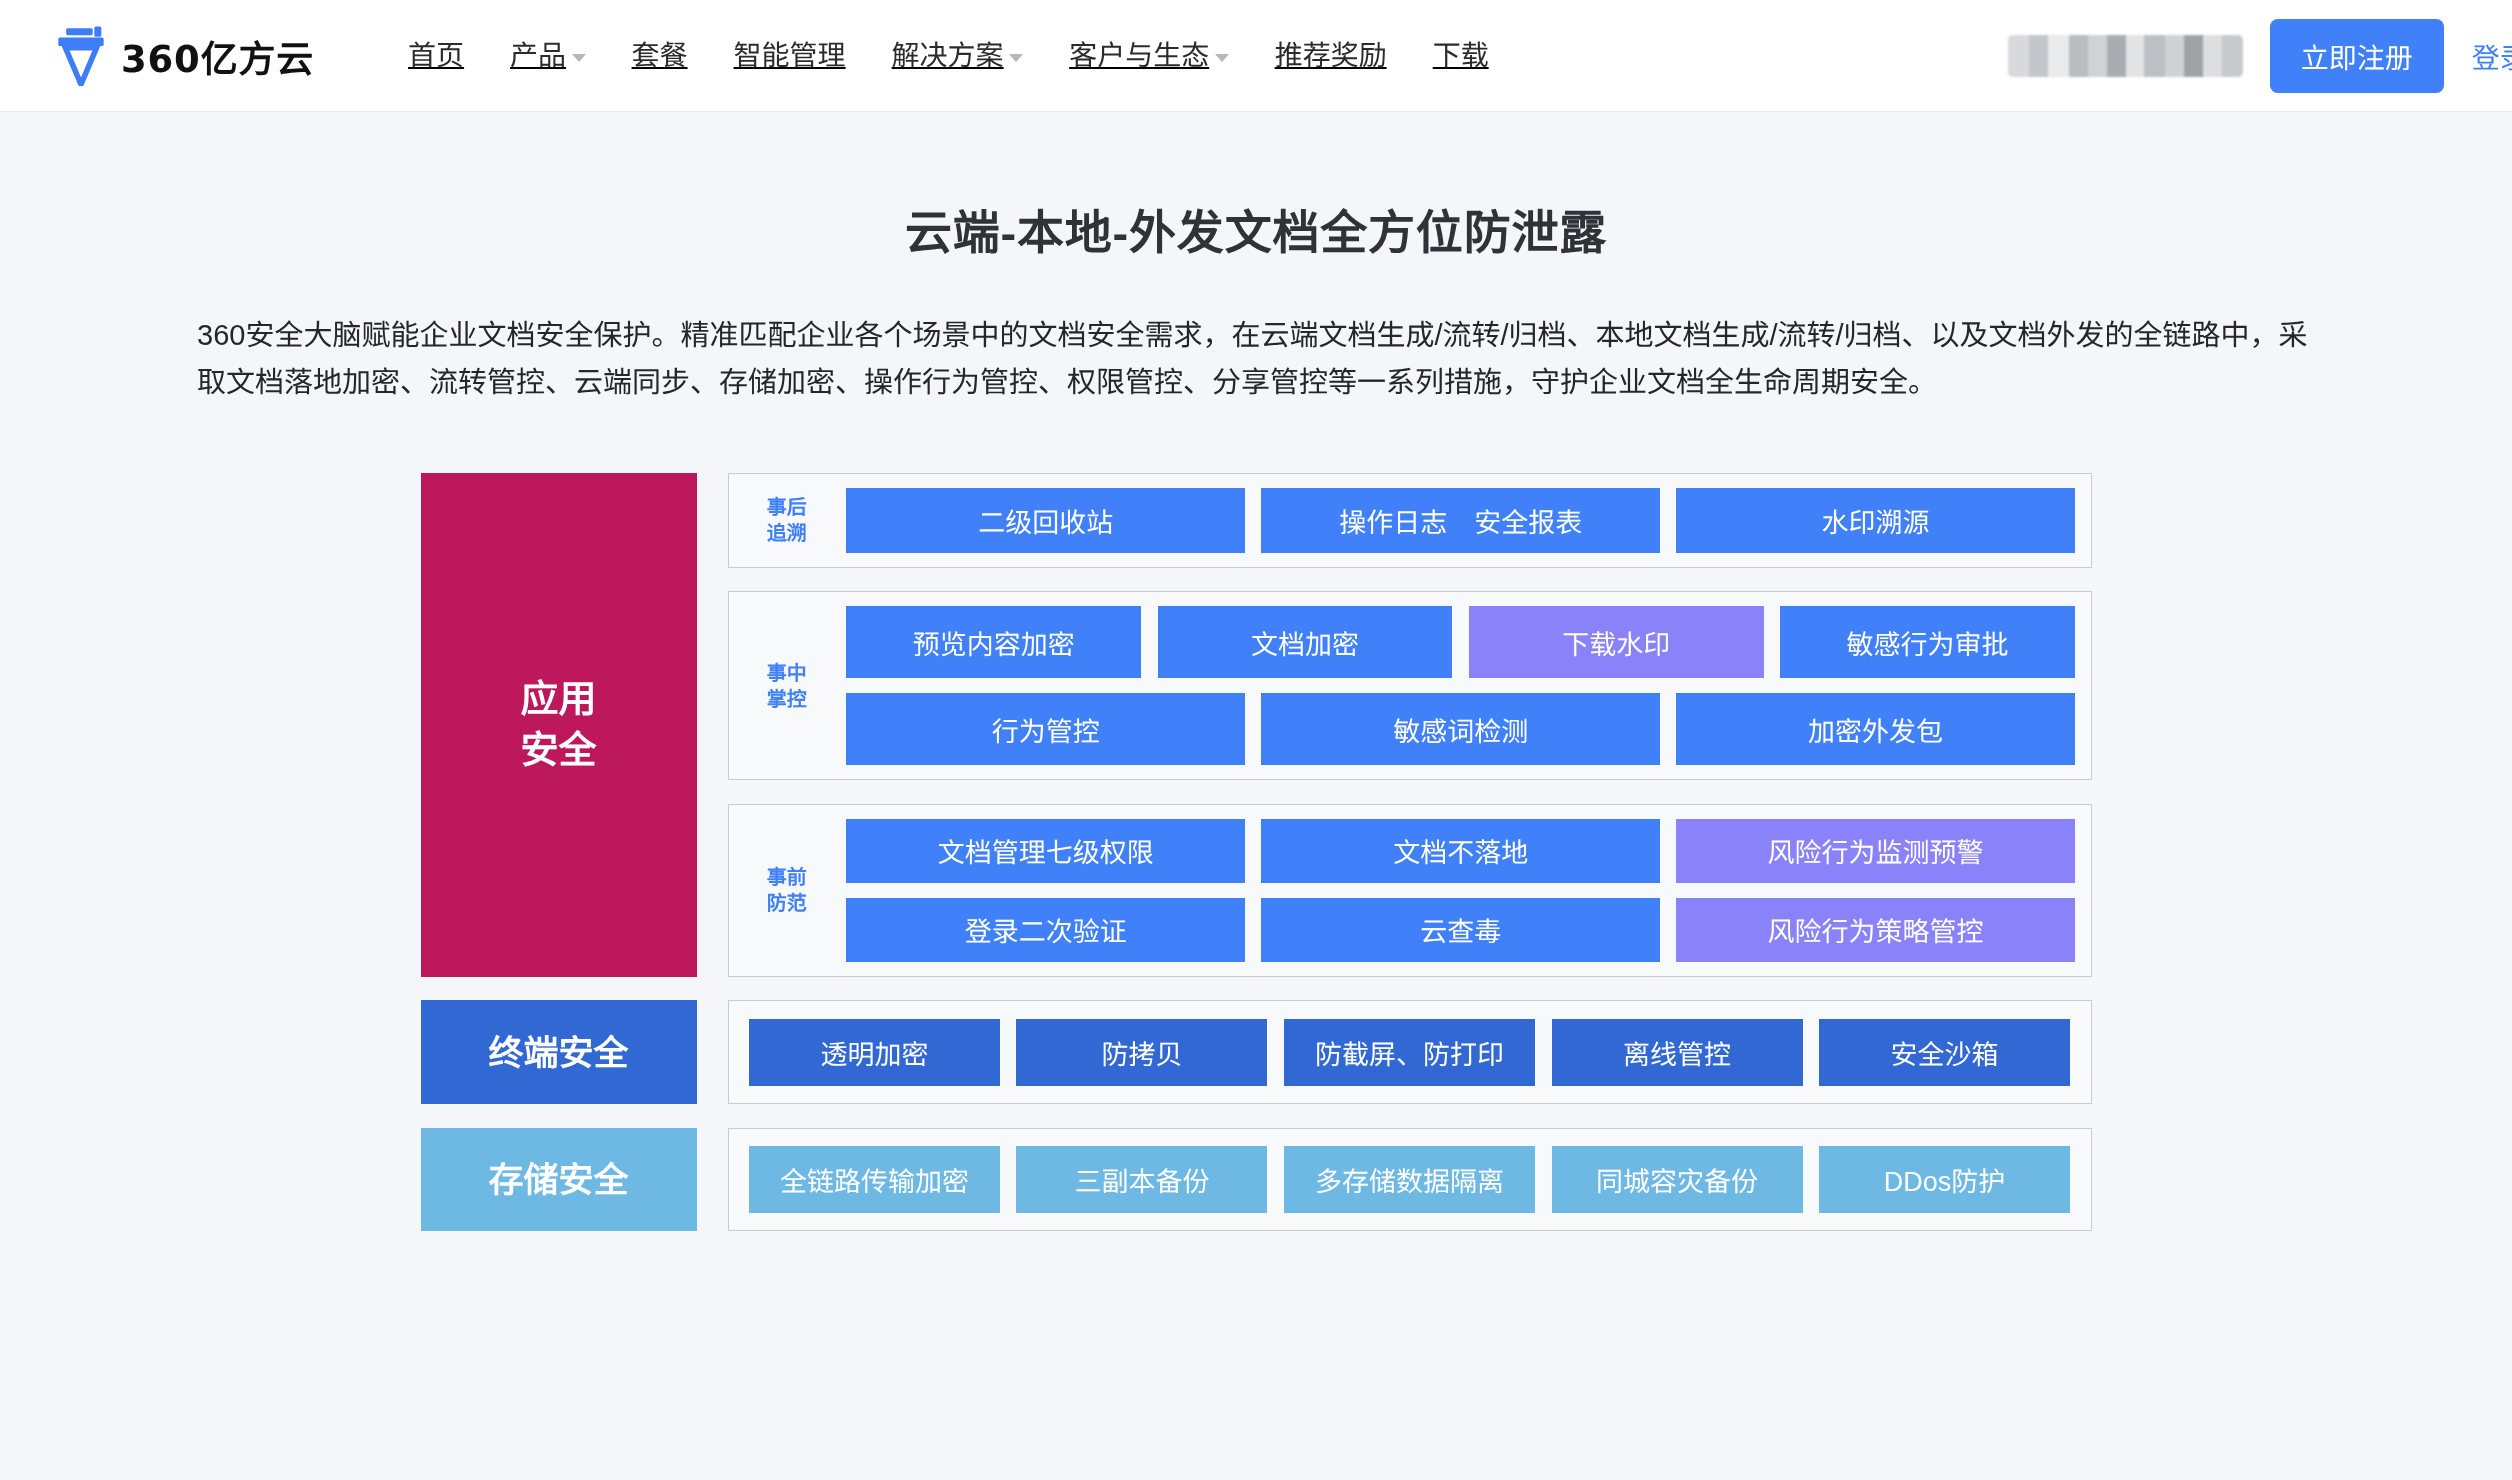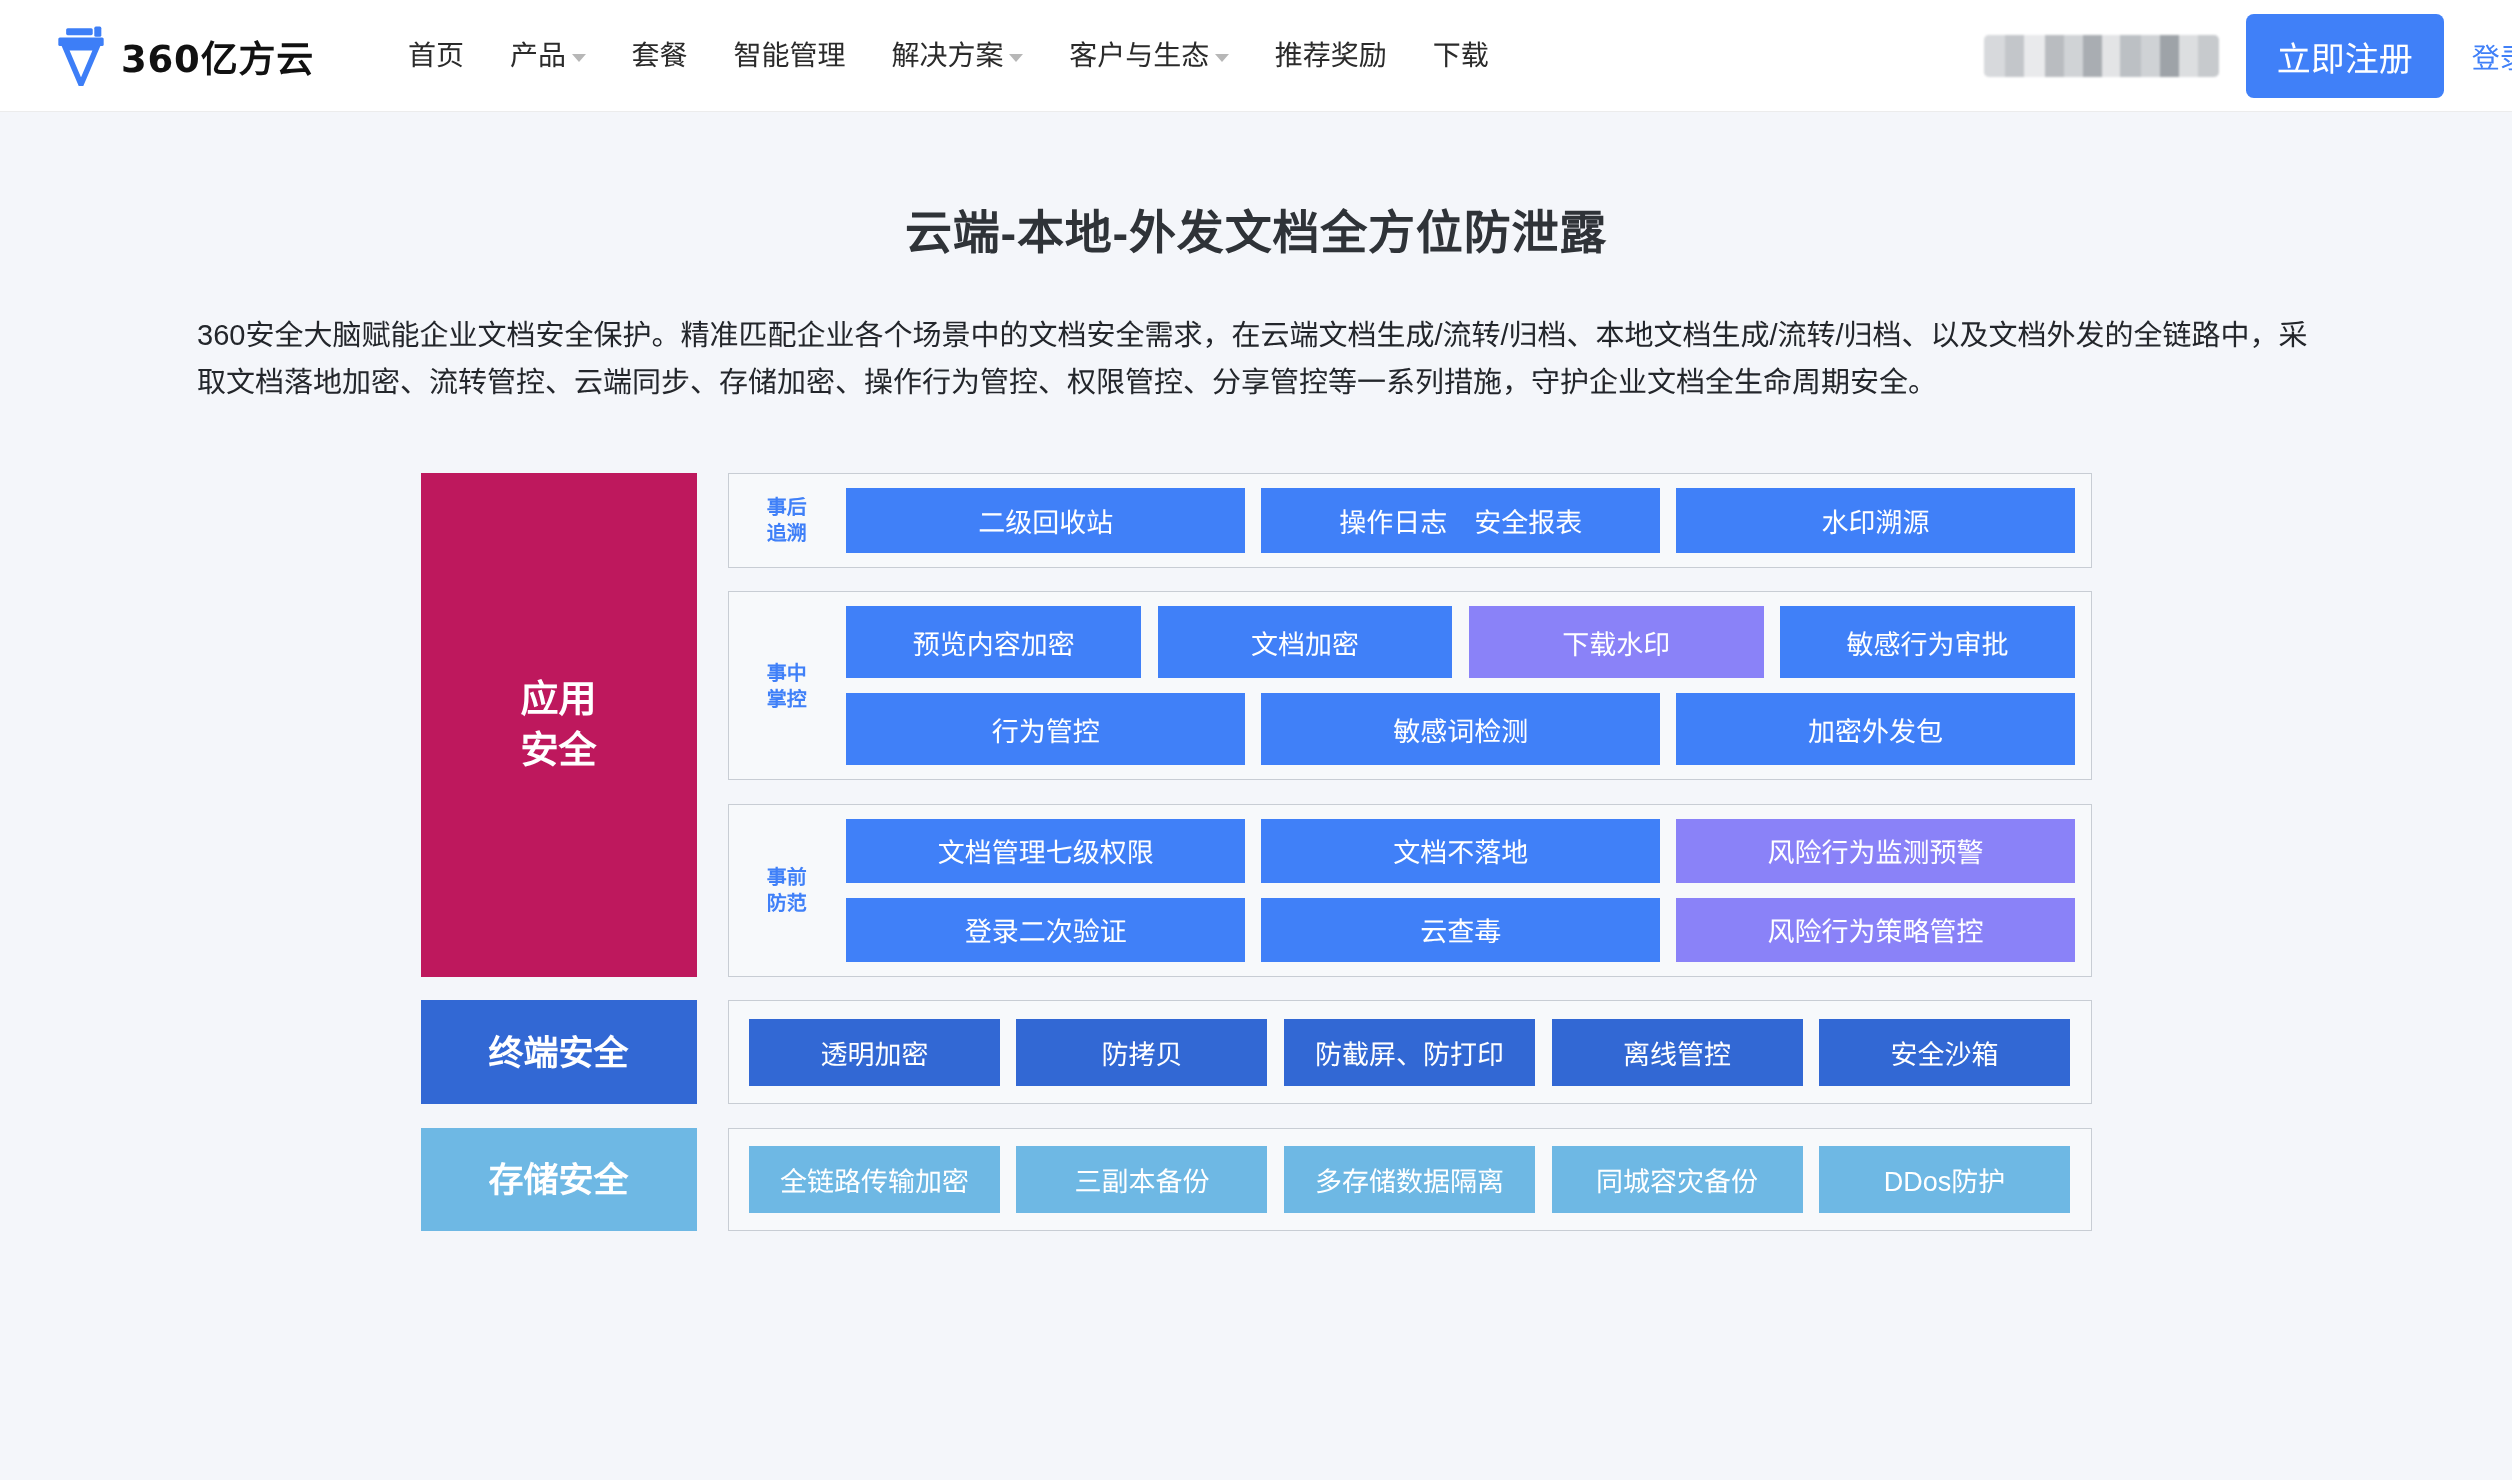--- a/index.html
+++ b/index.html
@@ -35,20 +35,21 @@
     letter-spacing: 0.8px;
     color: #111111;
     font-family: "DejaVu Sans", sans-serif;
     white-space: nowrap;
   }
   .nav-menu {
     display: flex;
     align-items: center;
     margin-left: 71px;
     gap: 0px;
+    text-decoration: underline;
   }
   .nav-item {
     display: flex;
     align-items: center;
     gap: 5.5px;
     padding: 0 23px;
     font-size: 28px;
     color: #2b2b2b;
     white-space: nowrap;
     cursor: pointer;
@@ -78,21 +79,21 @@
     border-radius: 4.7px;
     background:
       linear-gradient(90deg,#d7d9dc 0 9%,#c3c6ca 9% 17%,#e9eaec 17% 26%,#b9bcc0 26% 34%,
       #d0d3d6 34% 42%,#a9adb2 42% 50%,#e3e4e6 50% 58%,#bcc0c4 58% 67%,
       #cfd2d5 67% 75%,#9ea3a8 75% 83%,#dcdee0 83% 91%,#c7cacd 91% 100%);
     filter: blur(0.8px);
   }
   .btn-register {
     background: #4080f8;
     color: #ffffff;
-    font-size: 34px;
+    font-size: 28px;
     border: none;
     border-radius: 7.8px;
     padding: 17.3px 31px;
     cursor: pointer;
     white-space: nowrap;
     font-family: "Liberation Sans", sans-serif;
   }
   .btn-login {
     font-size: 28px;
     color: #4080f8;

